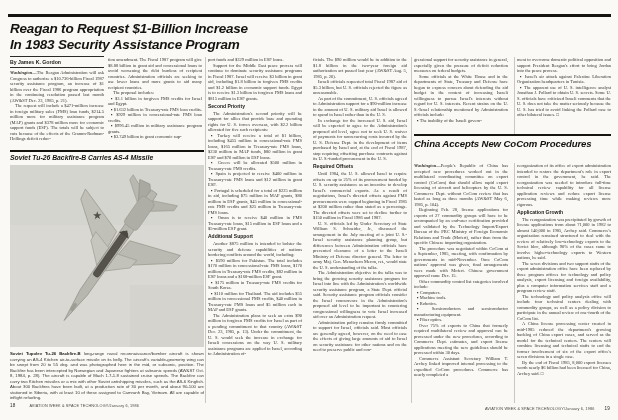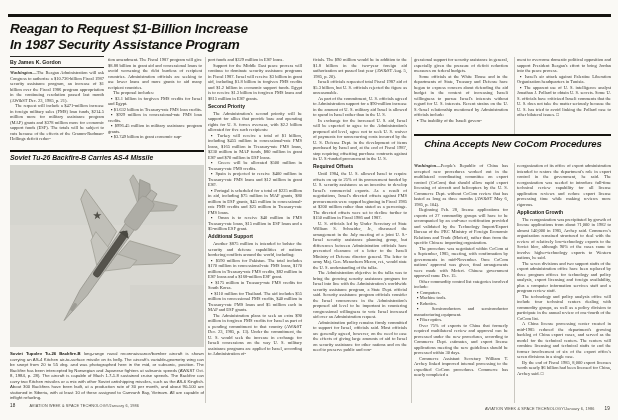--- a/index.html
+++ b/index.html
@@ -62,41 +62,41 @@
     position:absolute; left:10px; top:351px; width:194px; height:49px; overflow:hidden;
     font-family:"Liberation Sans", sans-serif; font-size:4.3px; line-height:5.55px;
     text-align:justify; color:#3a3832;
   }
   .caption b { color:#23221d; }
 
   .china-rule { position:absolute; left:414px; top:134px; width:197px; height:2px; background:#15140f; }
   .china-headline {
     position:absolute; left:414px; top:138px; width:198px;
     font-family:"Liberation Sans", sans-serif; font-weight:bold; font-style:italic;
-    font-size:9.6px; line-height:11px; letter-spacing:-0.1px; color:#14130f;text-align:center;
+    font-size:9.6px; line-height:11px; letter-spacing:-0.1px; color:#14130f;
   }
 
   .footer {
     position:absolute; font-family:"Liberation Sans", sans-serif;
     font-size:3.8px; color:#4a4840; letter-spacing:0.15px;
   }
   .footer .folio { font-size:4.6px; color:#2d2b26; }
   .footer-left  { left:10px; top:403px; display:flex; gap:14px; align-items:baseline; }
   .footer-right { right:8px; top:406px; display:flex; gap:10px; align-items:baseline; }
 </style>
 </head>
 <body>
 
 <div class="spread">
 
   <div class="toprule"></div>
 
   <div class="headline">
     <div>Reagan to Request $1-Billion Increase</div>
-    <div>In 1987 Security Assistance Program</div>
+    <div>In 1983 Security Assistance Program</div>
   </div>
 
   <div class="byline">By James K. Gordon</div>
 
   <div class="col c1">
       <div class="it-lead"><span class="dateline">Washington—</span>The Reagan Administration will ask Congress to authorize a $10.736-billion Fiscal 1987 security assistance program, an increase of $1 billion over the Fiscal 1986 program appropriation in the continuing resolution passed last month (AW&amp;ST Dec. 23, 1985, p. 21).</div>
       <div class="it-p">The request will include a $471-million increase in foreign military sales (FMS) loan funds, $214.5 million more for military assistance program (MAP) grants and $378 million more for economic support funds (ESF). The totals will be subject to cuts because of the effects of the Gramm-Rudman-Hollings deficit reduc-</div>
     </div>
   <div class="col c2">
       <div class="it-lead">tion amendment. The Fiscal 1987 program will give $8.88 billion in grant aid and concessional loans to avoid worsening the debt burdens of recipient countries. Administration officials are seeking to use lower loans and more grants to aid many recipient countries.</div>

